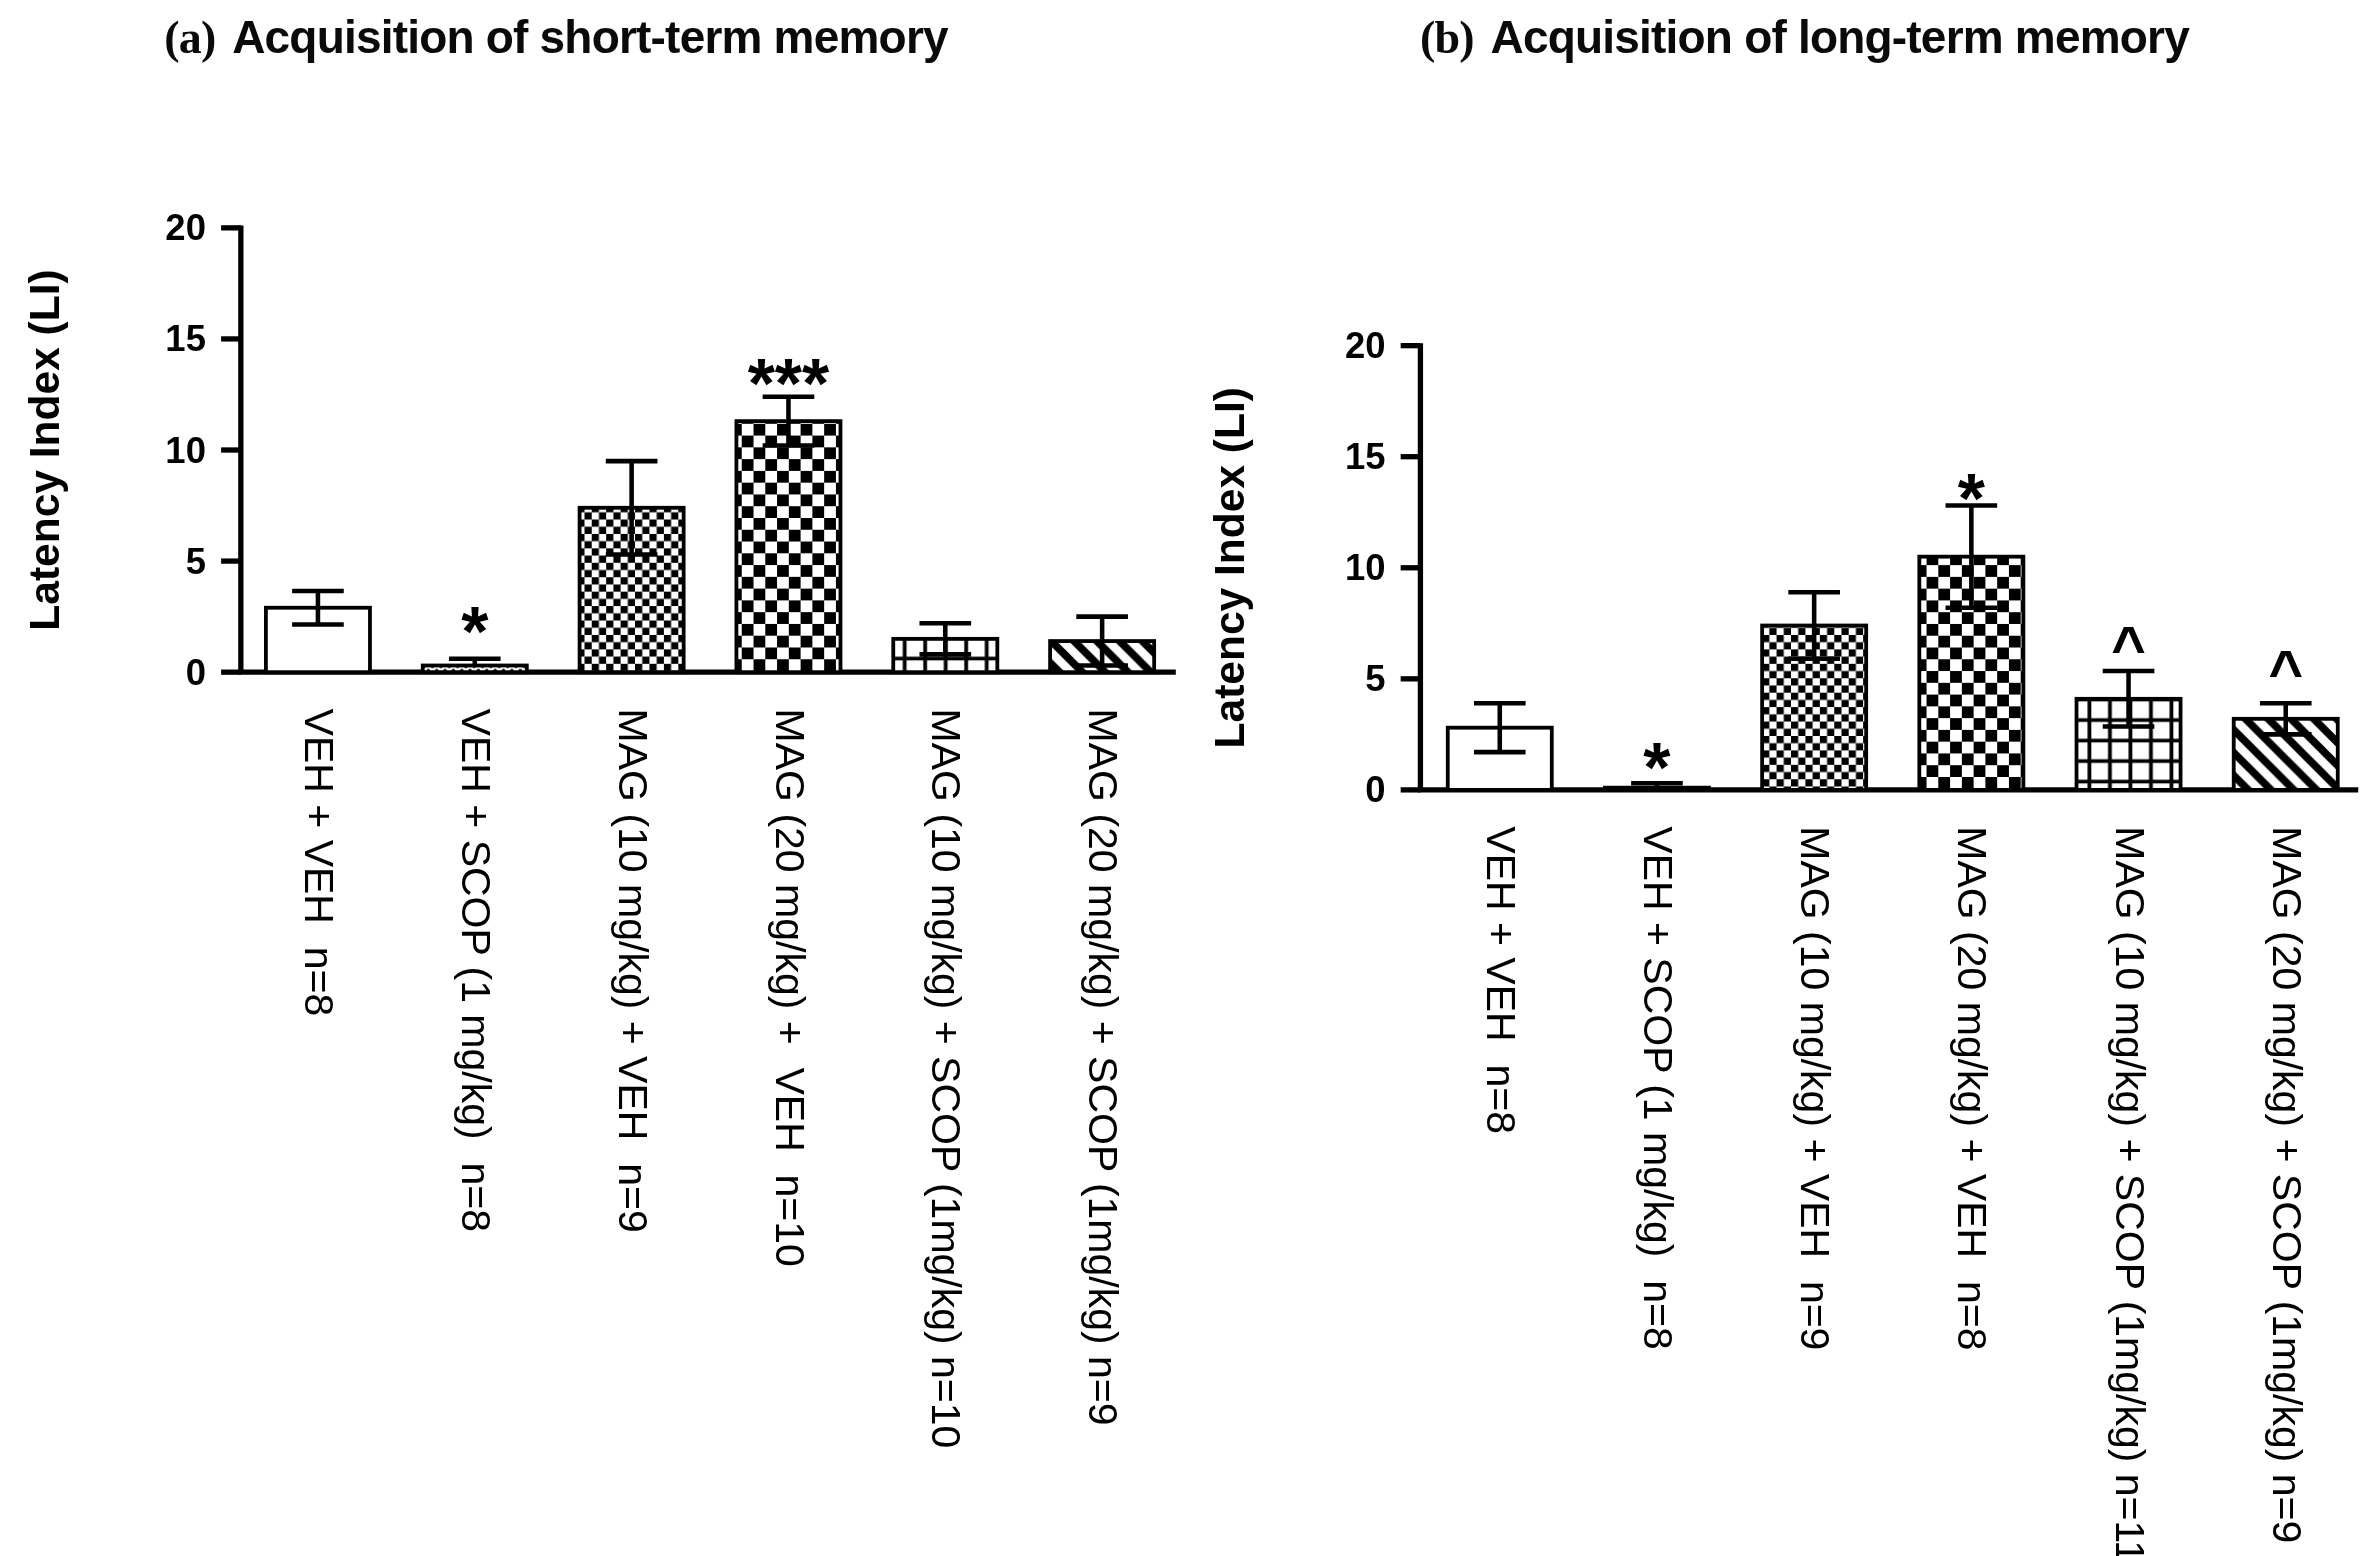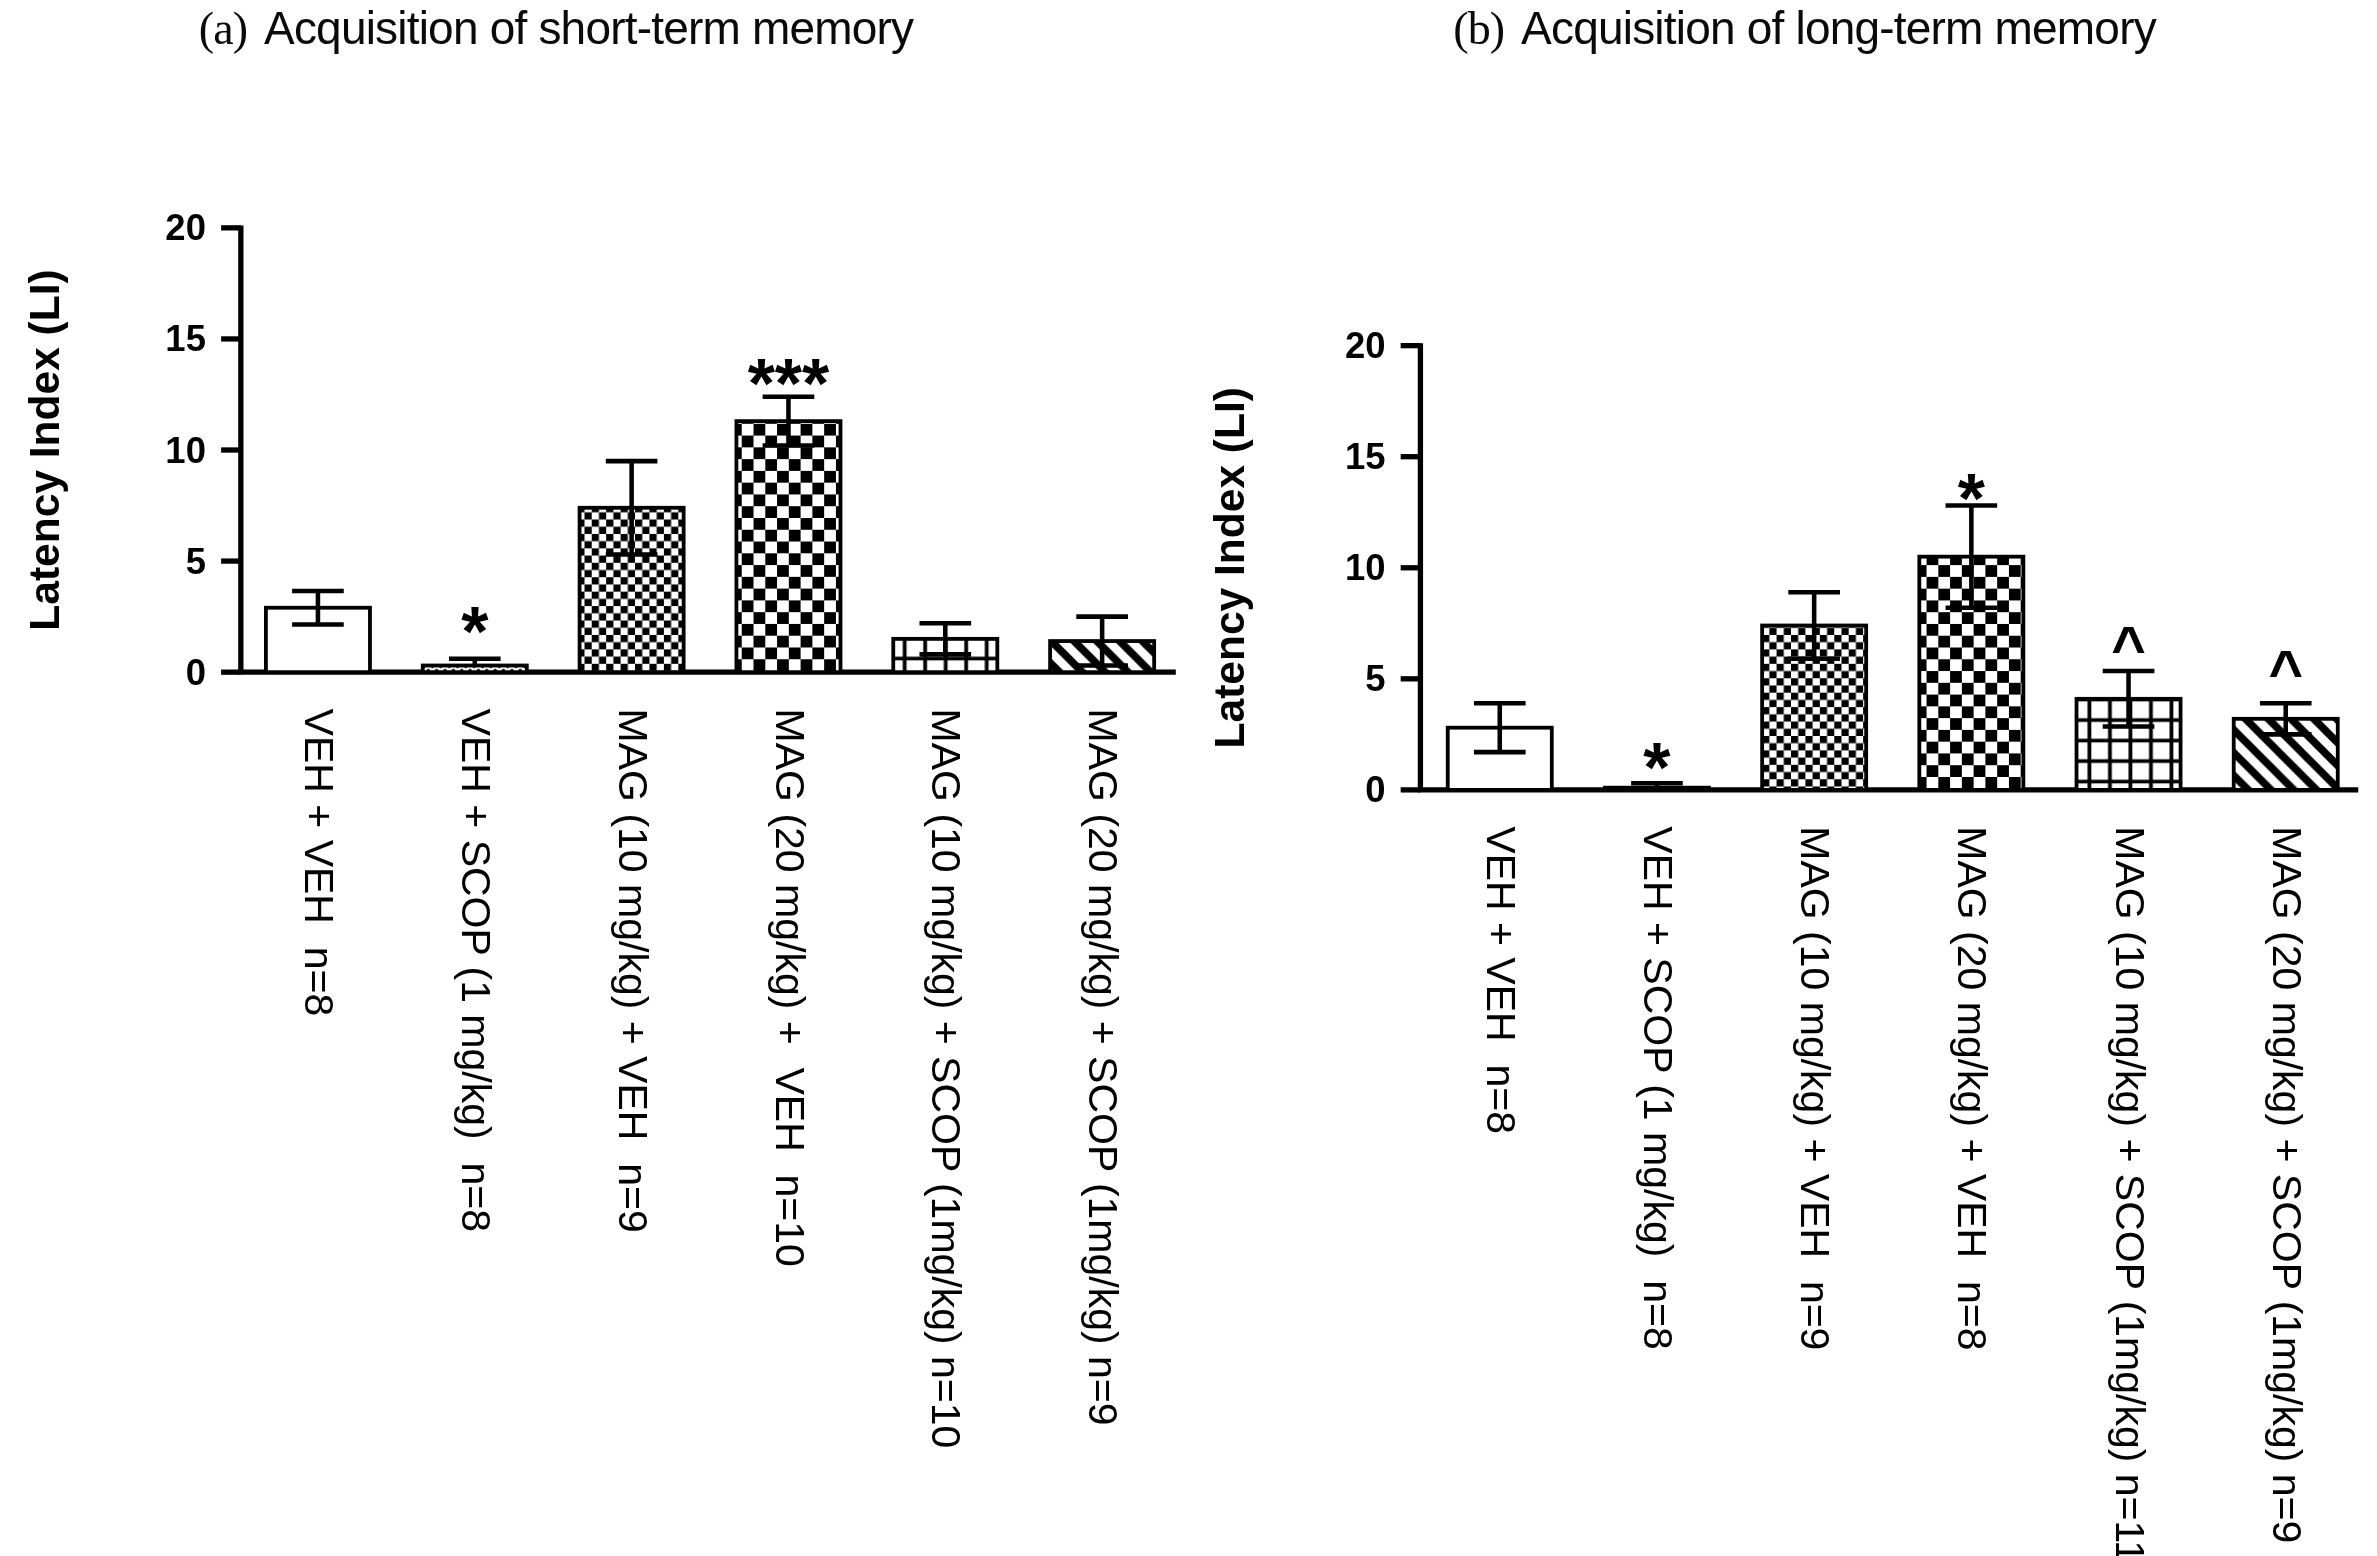--- a/index.html
+++ b/index.html
@@ -19,27 +19,27 @@
   }
   .panel {
     position: absolute;
     top: 0;
     height: 1557px;
   }
   .panel-a { left: 0; width: 1185px; }
   .panel-b { left: 1185px; width: 1193px; }
   .title {
     position: absolute;
-    top: 1px;
+    top: 10px;
     left: 0;
     width: 100%;
     margin: 0;
     text-align: center;
     font-size: 46px;
-    font-weight: 400;
+    font-weight: 700;
     color: #0a0a0a;
     letter-spacing: -0.8px;
     white-space: nowrap;
   }
   .panel-a .title { padding-right: 73px; box-sizing: border-box; }
   .panel-b .title { padding-left: 46px; box-sizing: border-box; }
   .panel-label {
     font-family: "Liberation Serif", serif;
     margin-right: 16.7px;
   }

